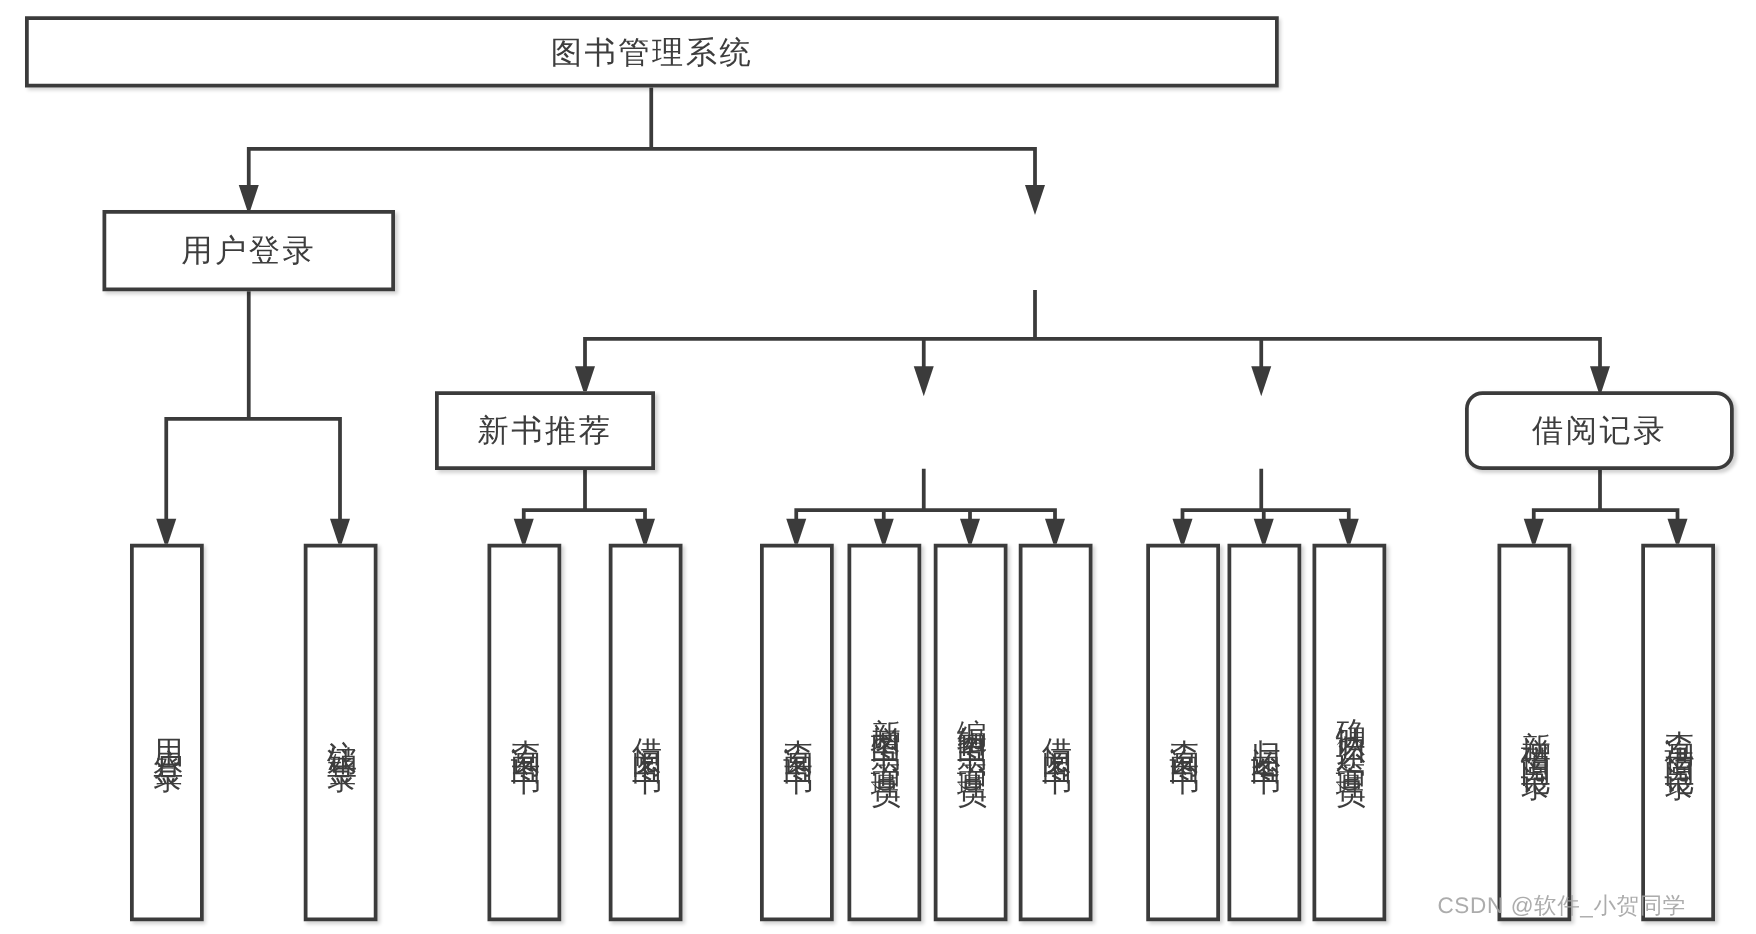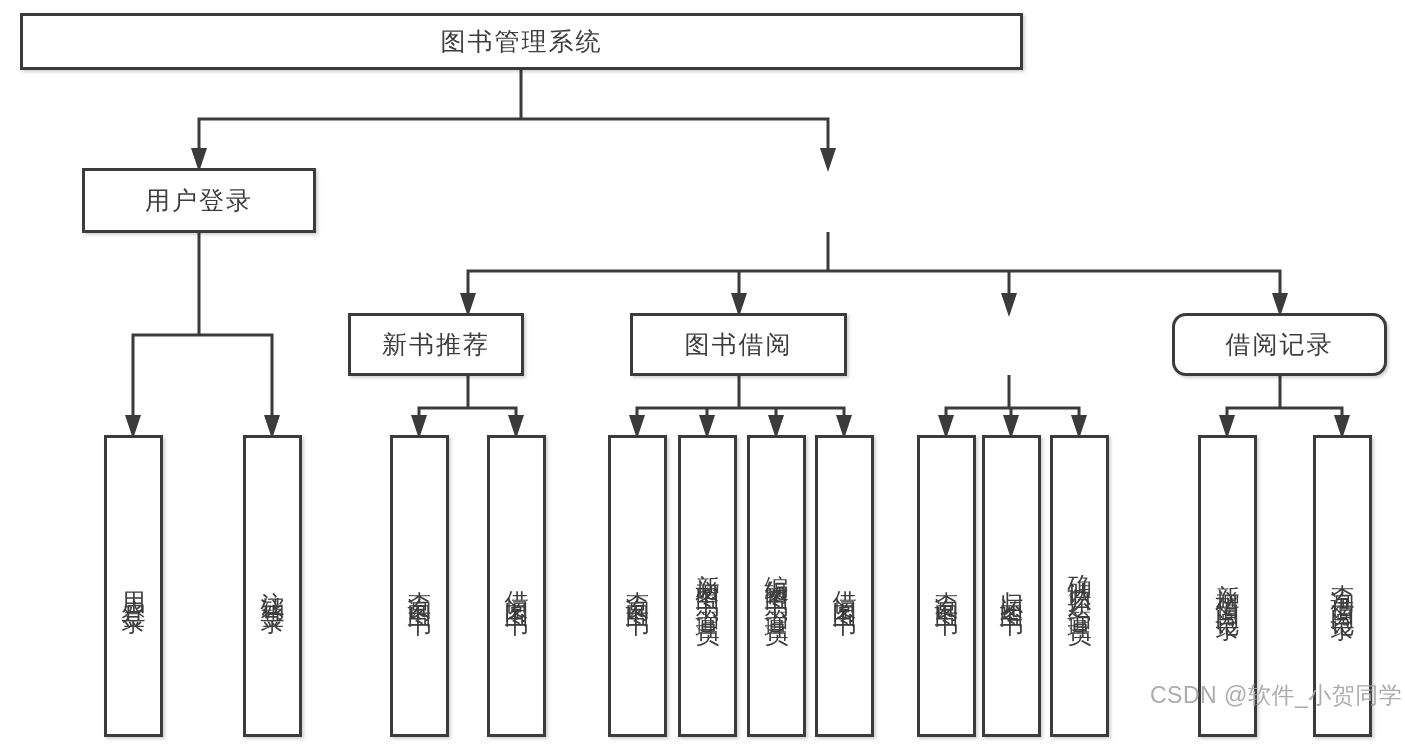--- a/index.html
+++ b/index.html
@@ -57,23 +57,23 @@
   #n-edit-books          { left: 747px; }
   #n-borrow-books-2      { left: 815px; }
   #n-query-books-3       { left: 917px; }
   #n-return-books        { left: 982px; }
   #n-confirm-return      { left: 1050px; }
   #n-add-borrow-record   { left: 1198px; }
   #n-query-borrow-record { left: 1313px; }
   .watermark {
     position: absolute;
     left: 1150px;
-    top: 680px;
+    top: 712px;
     z-index: 10;
-    font-size: 23px;
+    font-size: 18px;
     color: rgba(163,163,163,0.9);
     white-space: nowrap;
     letter-spacing: 0.5px;
   }
 </style>
 </head>
 <body>
 
 <div class="canvas">
 
@@ -118,21 +118,20 @@
       <polygon points="1219,415 1235,415 1227,439"></polygon>
       <polygon points="1334,415 1350,415 1342,439"></polygon>
     </g>
   </svg>
 
   <div class="node h" id="n-root">图书管理系统</div>
 
   <div class="node h" id="n-user-login">用户登录</div>
 
   <div class="node h" id="n-new-book-rec">新书推荐</div>
-  <div class="node h" id="n-book-borrow">图书借阅</div>
   <div class="node h" id="n-borrow-records">借阅记录</div>
 
   <div class="node v leaf" id="n-user-login-leaf">用户登录</div>
   <div class="node v leaf" id="n-logout">注销登录</div>
 
   <div class="node v leaf" id="n-query-books-1">查询图书</div>
   <div class="node v leaf" id="n-borrow-books-1">借阅图书</div>
 
   <div class="node v leaf" id="n-query-books-2">查询图书</div>
   <div class="node v leaf" id="n-add-books">新增图书（管理员）</div>

